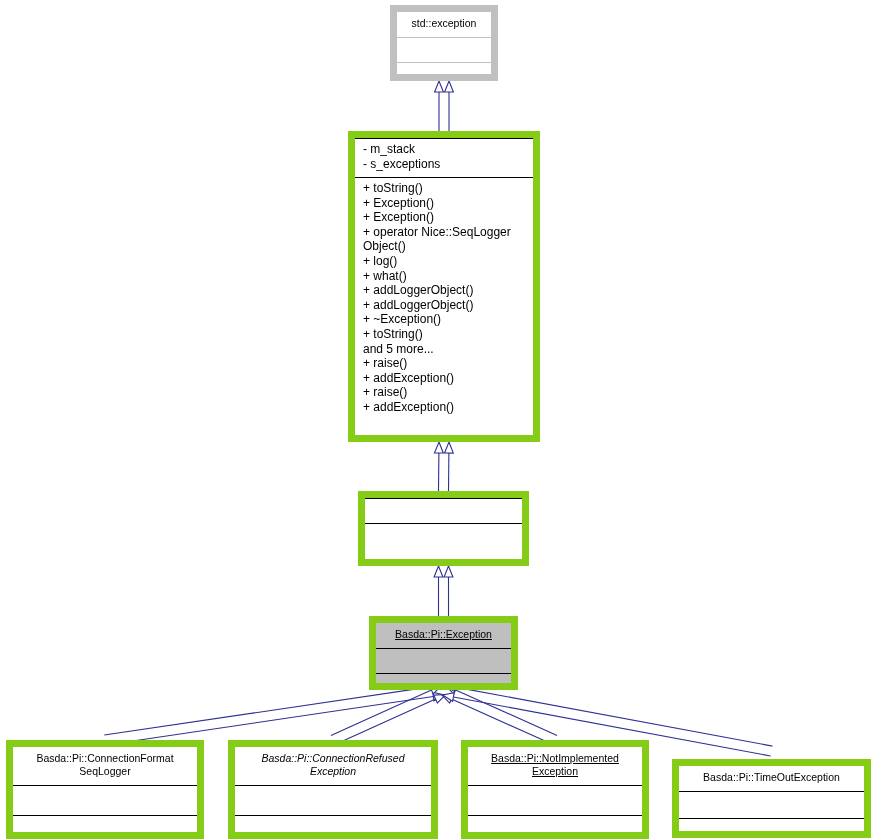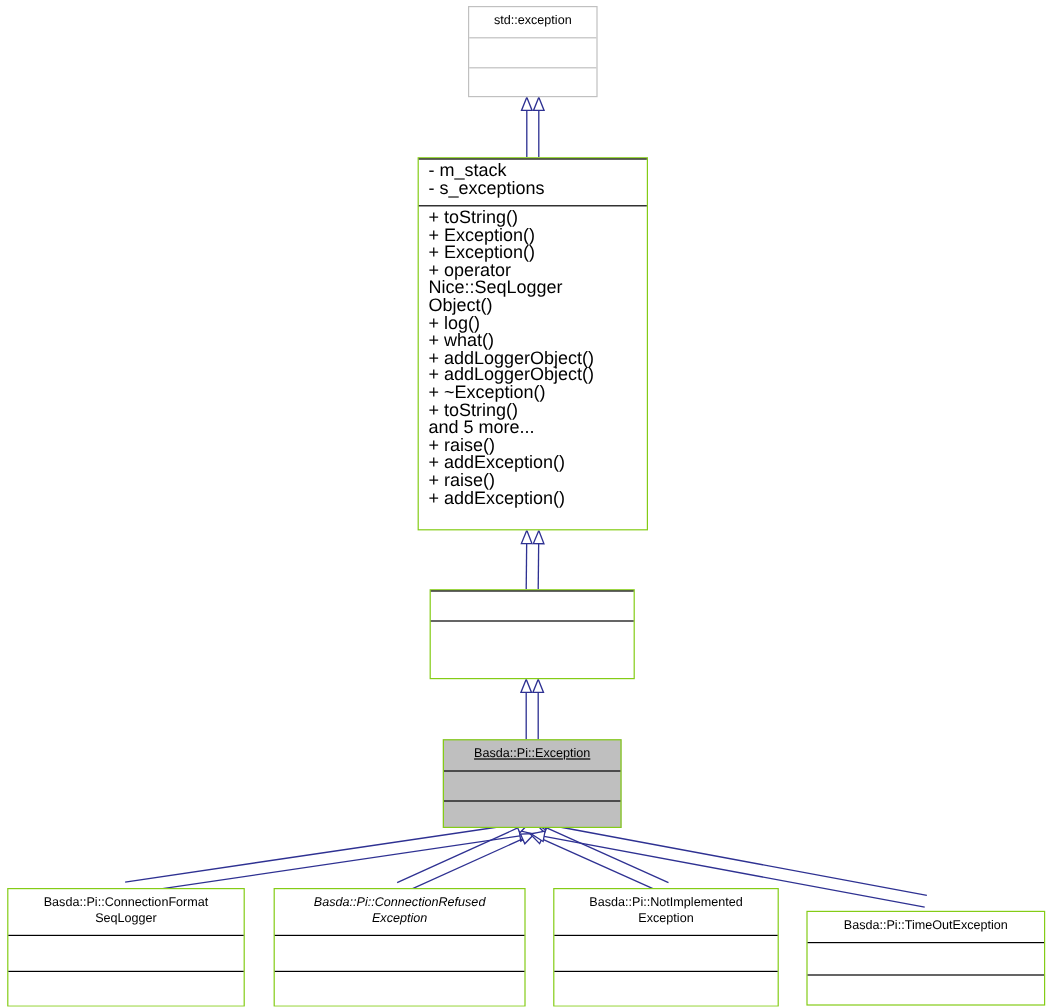--- a/index.html
+++ b/index.html
@@ -20,21 +20,21 @@
     left: 0;
     top: 0;
     width: 877px;
     height: 839px;
     pointer-events: none;
   }
   .node {
     position: absolute;
     box-sizing: border-box;
     background: #ffffff;
-    border: 1px solid #84cc16;
+    border: 7px solid #84cc16;
     z-index: 2;
   }
   .node.light {
     border-color: #c0c0c0;
   }
   .node.highlight {
     background: #bfbfbf;
   }
   .node .title {
     box-sizing: border-box;
@@ -48,21 +48,21 @@
   .node .sep {
     height: 1px;
     background: #000000;
     width: 100%;
   }
   .node.light .sep {
     background: #c0c0c0;
   }
   .node .compartment {
     box-sizing: border-box;
-    font-size: 15px;
+    font-size: 12px;
     color: #000000;
     line-height: 14.6px;
     padding: 3px 0 3px 8px;
     white-space: pre-line;
   }
   .node .compartment.empty {
     min-height: 18px;
   }
   .node .compartment.empty2 {
     min-height: 21px;
@@ -162,21 +162,21 @@
   <div class="node" id="node-connection_refused" style="left: 228px; top: 740px; width: 210px; height: 99px;">
     <div class="title" style="height: 38px; font-style: italic;">Basda::Pi::ConnectionRefused
 Exception</div>
     <div class="sep"></div>
     <div class="compartment empty" style="height: 29px;"></div>
     <div class="sep"></div>
     <div class="compartment empty2" style="height: 31px;"></div>
   </div>
 
   <div class="node" id="node-not_implemented" style="left: 461px; top: 740px; width: 188px; height: 99px;">
-    <div class="title" style="height: 38px;">Basda::Pi::NotImplemented
+    <div class="title" style="height: 38px; text-decoration: underline;">Basda::Pi::NotImplemented
 Exception</div>
     <div class="sep"></div>
     <div class="compartment empty" style="height: 29px;"></div>
     <div class="sep"></div>
     <div class="compartment empty2" style="height: 31px;"></div>
   </div>
 
   <div class="node" id="node-timeout" style="left: 672px; top: 759px; width: 199px; height: 79px;">
     <div class="title" style="height: 25px;">Basda::Pi::TimeOutException</div>
     <div class="sep"></div>

